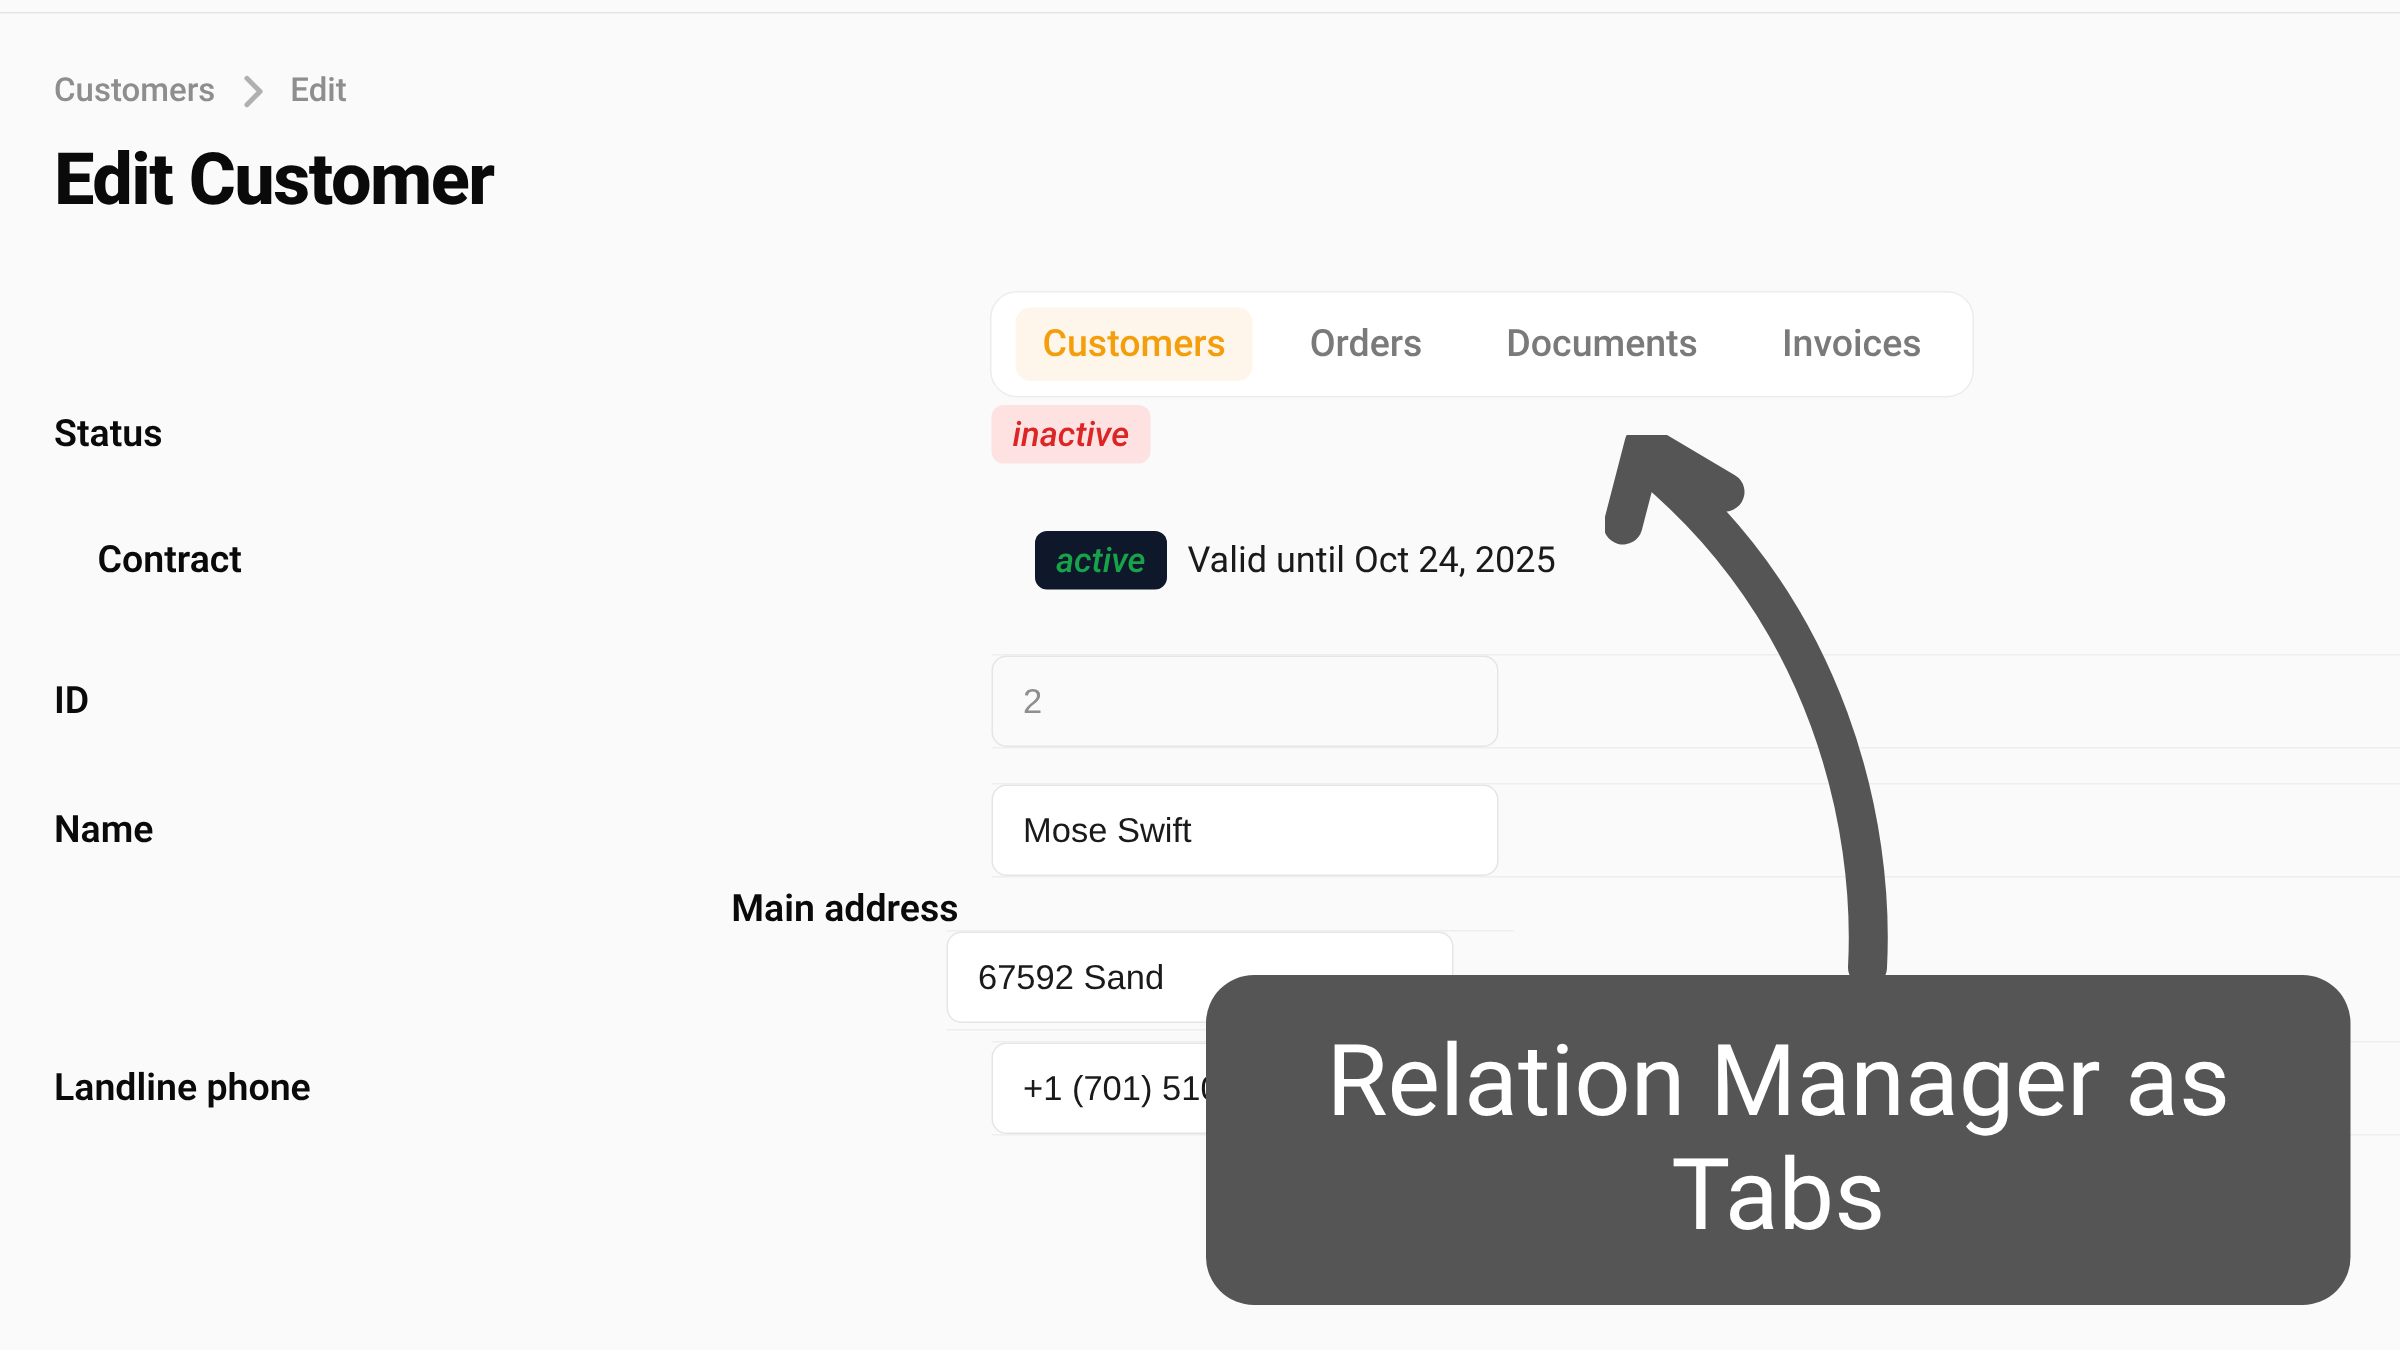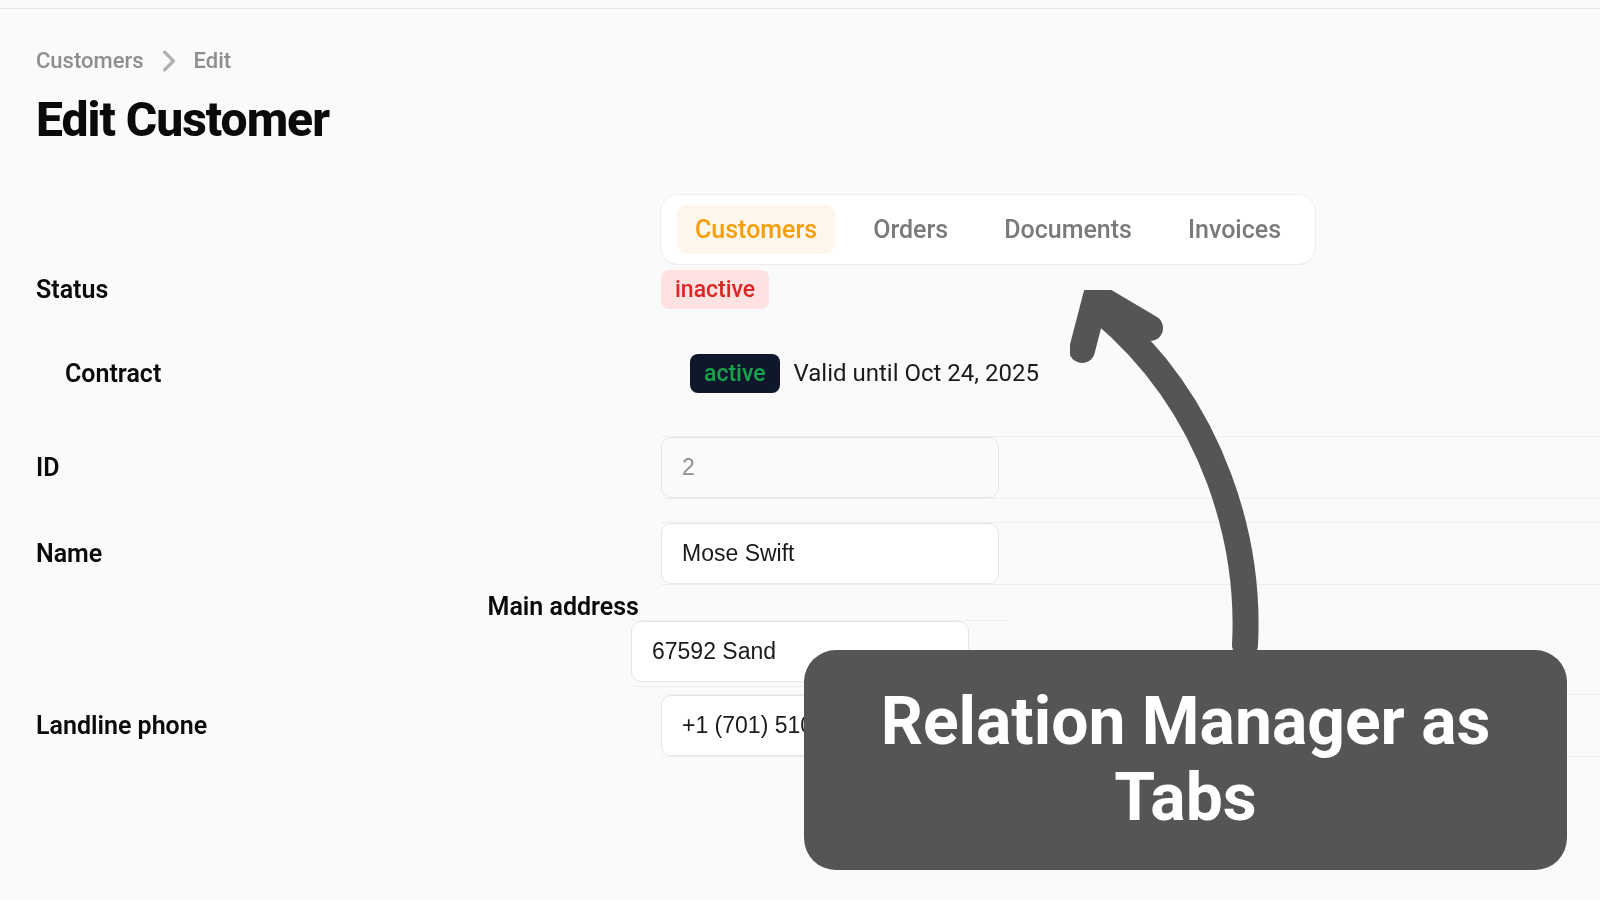--- a/index.html
+++ b/index.html
@@ -94,20 +94,21 @@
       flex: 1;
       display: flex;
       align-items: center;
       gap: 14px;
     }
     .badge {
       font-size: 23px;
       font-weight: 500;
       padding: 6px 14px;
       border-radius: 8px;
+      font-style: italic;
     }
     .badge-red {
       color: #dc2626;
       background: #fee2e2;
     }
     .badge-green {
       color: #16a34a;
       background: #0f172a;
     }
     .value-text {
@@ -164,21 +165,21 @@
       width: 763px;
       height: 220px;
       background: #555;
       border-radius: 32px;
       display: flex;
       align-items: center;
       justify-content: center;
       text-align: center;
       color: #fff;
       font-size: 66px;
-      font-weight: 700;
+      font-weight: 400;
       line-height: 1.15;
       padding: 20px 40px;
     }
     .annotation-arrow {
       position: absolute;
       left: 1070px;
       top: 290px;
       pointer-events: none;
     }
   </style>

